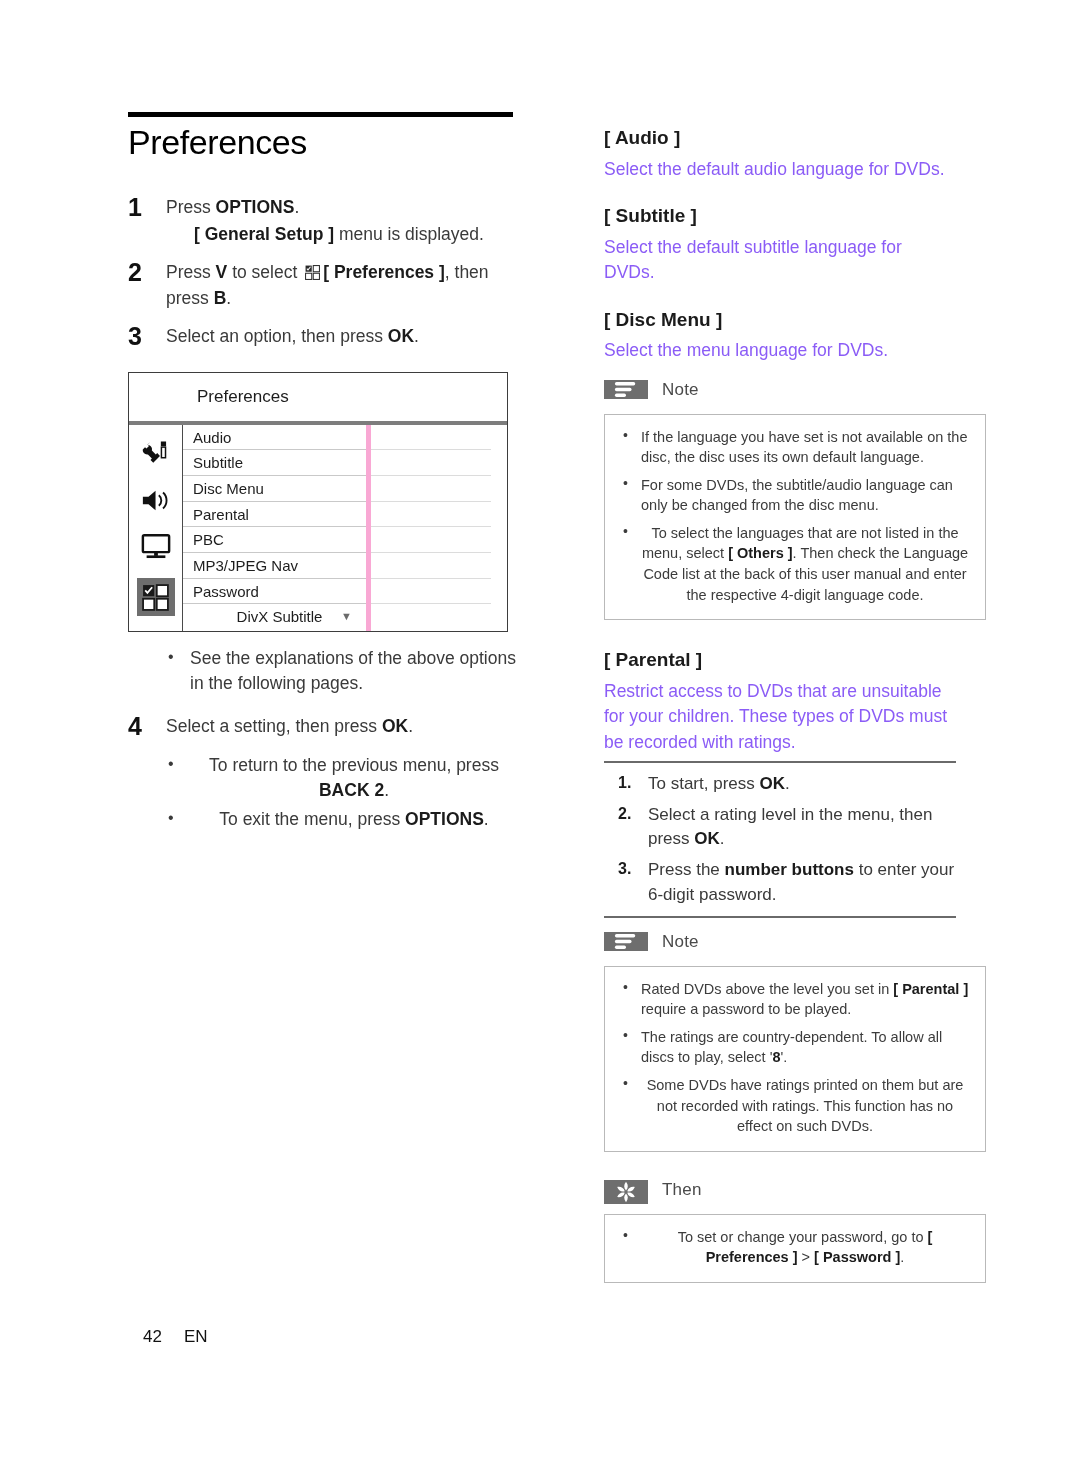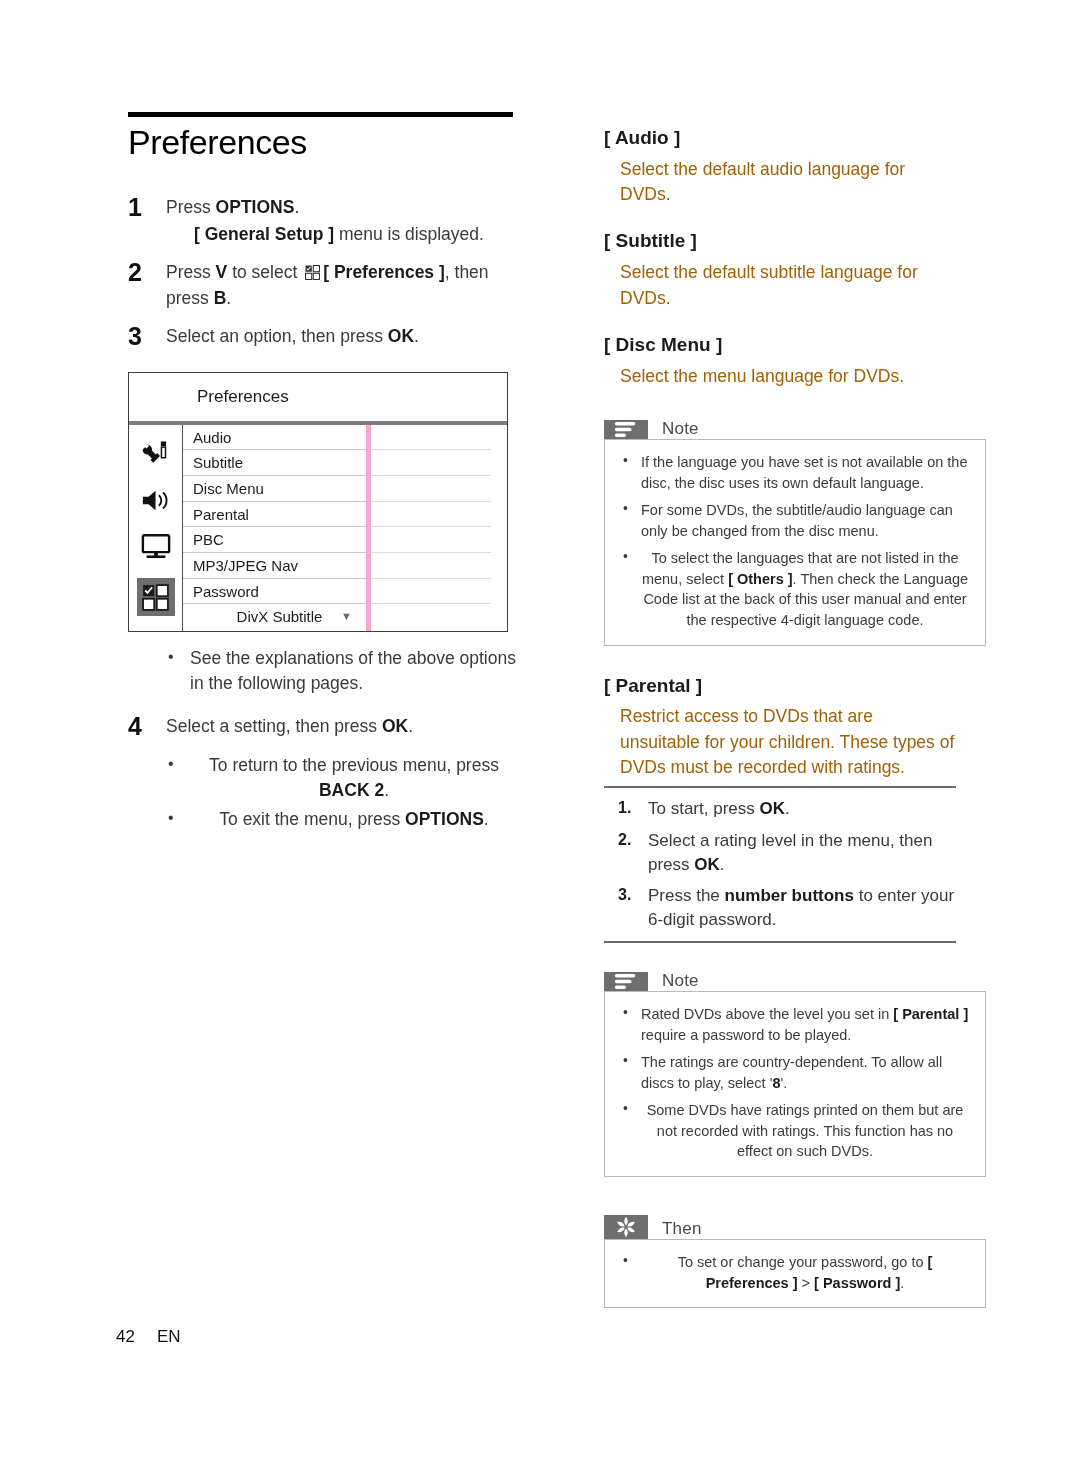--- a/index.html
+++ b/index.html
@@ -202,31 +202,31 @@
   .r-heading {
     font-size: 19px;
     font-weight: 700;
     color: #1b1b1b;
     margin: 0 0 6px 0;
     line-height: 1.3;
   }
   .r-para {
     font-size: 17.5px;
     line-height: 1.45;
-    color: #a16207;
-    margin: 0 0 22px 16px;
+    color: #8b5cf6;
+    margin: 0 0 22px 0;
   }
   .r-para.tight { margin-bottom: 16px; }
   .gap-lg { height: 14px; }
 
   
   .callout { margin: 0 0 0 0; width: 382px; }
   .callout-head {
     display: flex;
-    align-items: flex-end;
+    align-items: flex-start;
     height: 34px;
   }
   .callout-icon {
     width: 44px;
     flex: 0 0 44px;
     background: #6e6e6e;
     display: flex;
     align-items: center;
     justify-content: center;
   }
@@ -298,21 +298,21 @@
     left: 0;
     top: 0;
     font-weight: 700;
     color: #1b1b1b;
     font-size: 16px;
   }
 
   
   .footer {
     position: absolute;
-    left: 116px;
+    left: 143px;
     top: 1327px;
     font-size: 17px;
     color: #111;
   }
   .footer .pg { margin-right: 22px; }
 
   svg { display: block; }
 </style>
 </head>
 <body>

